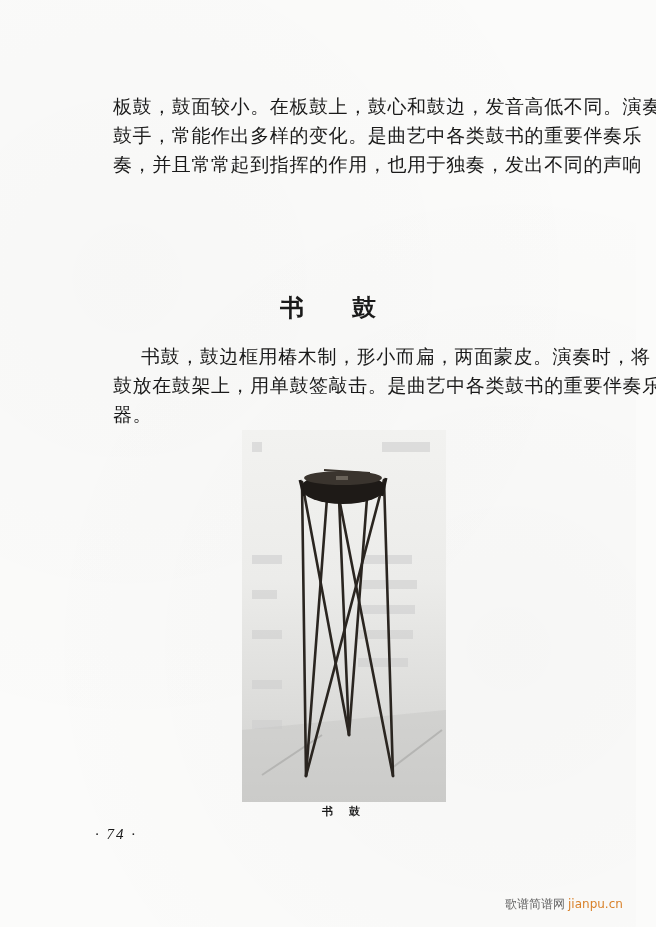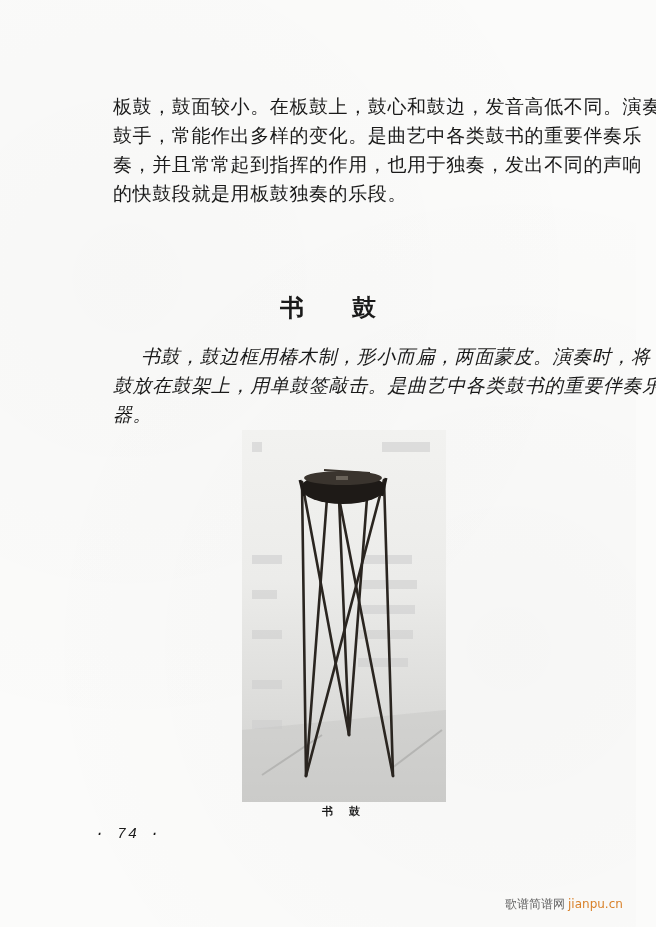--- a/index.html
+++ b/index.html
@@ -33,21 +33,21 @@
       letter-spacing: 0.6px;
       margin: 0;
       text-align: justify;
       text-align-last: left;
     }
     .para .line {
       display: block;
       white-space: nowrap;
     }
     #para1 { top: 92px; }
-    #para2 { top: 342px; font-style: italic; }
+    #para2 { top: 342px; }
     .indent { padding-left: 28px; }
     .section-title {
       position: absolute;
       top: 292px;
       left: 0;
       width: 656px;
       text-align: center;
       font-family: "DejaVu Sans", "Liberation Sans", sans-serif;
       font-weight: bold;
       font-size: 24px;
@@ -76,21 +76,21 @@
       text-align: center;
       font-family: "DejaVu Sans", "Liberation Sans", sans-serif;
       font-weight: bold;
       font-size: 11px;
       letter-spacing: 6px;
     }
     .page-number {
       position: absolute;
       top: 826px;
       left: 95px;
-      font-family: Liberation Mono, monospace;
+      font-family: Liberation Serif, serif;
       font-style: italic;
       font-size: 15px;
       letter-spacing: 2px;
     }
     .watermark {
       position: absolute;
       top: 896px;
       left: 505px;
       font-family: "DejaVu Sans", "Liberation Sans", sans-serif;
       font-size: 12px;
@@ -104,21 +104,20 @@
   </style>
 </head>
 <body>
 
 <div class="page">
 
   <p class="para" id="para1">
     <span class="line">板鼓，鼓面较小。在板鼓上，鼓心和鼓边，发音高低不同。演奏</span>
     <span class="line">鼓手，常能作出多样的变化。是曲艺中各类鼓书的重要伴奏乐</span>
     <span class="line">奏，并且常常起到指挥的作用，也用于独奏，发出不同的声响</span>
-    <span class="line">的快鼓段就是用板鼓独奏的乐段。</span>
   </p>
 
   <h2 class="section-title">
     <span>书</span><span class="gap"></span><span>鼓</span>
   </h2>
 
   <p class="para" id="para2">
     <span class="line indent">书鼓，鼓边框用椿木制，形小而扁，两面蒙皮。演奏时，将</span>
     <span class="line">鼓放在鼓架上，用单鼓签敲击。是曲艺中各类鼓书的重要伴奏乐</span>
     <span class="line">器。</span>

